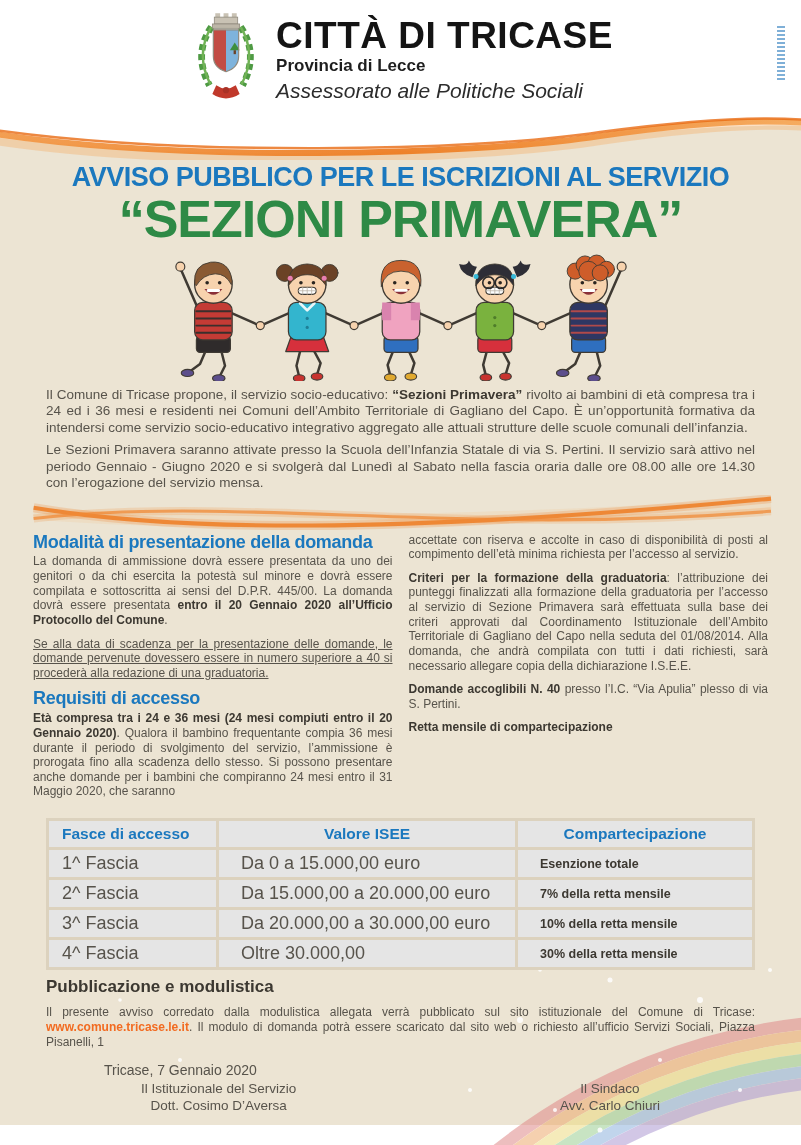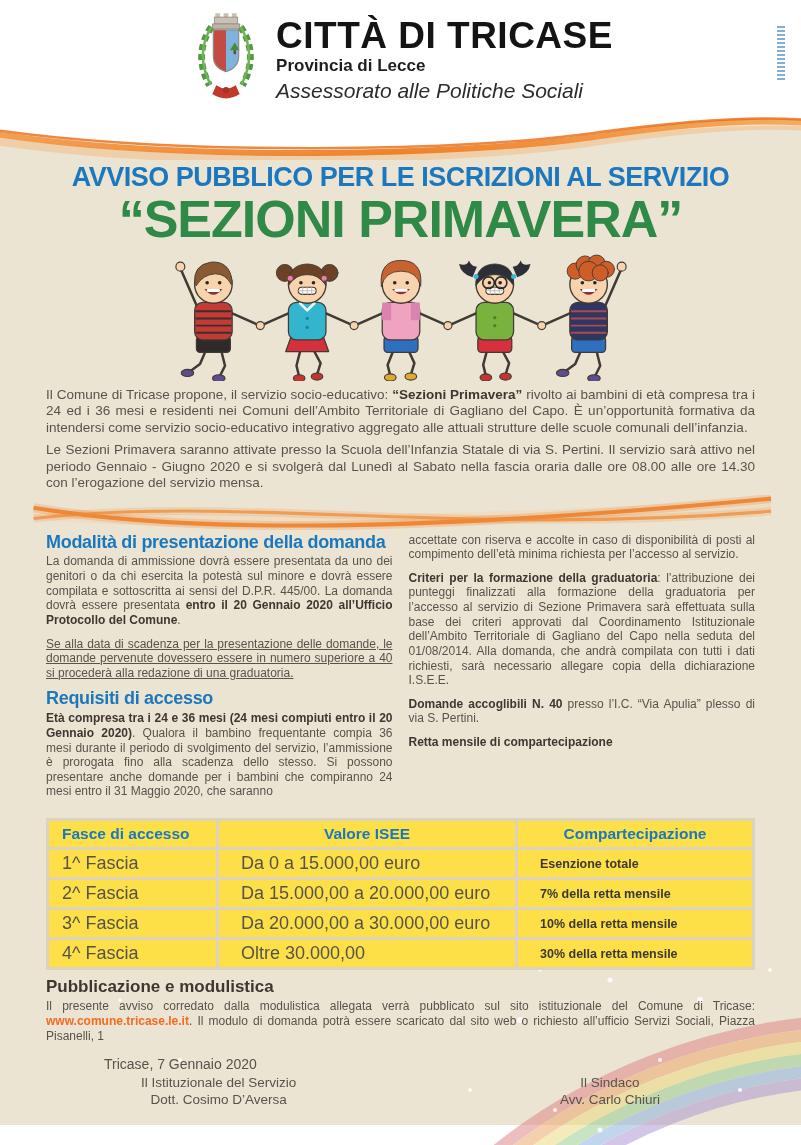--- a/index.html
+++ b/index.html
@@ -21,42 +21,42 @@
   
   .cream { background:#ECE4D3; height:965px; position:relative; }
   .title1 { text-align:center; color:#1B78BE; font-weight:bold; font-size:27px; letter-spacing:-0.5px; padding-top:3px; line-height:1.1; }
   .title2 { text-align:center; color:#2E8A46; font-weight:bold; font-size:52px; letter-spacing:-1px; line-height:1.0; }
   .kids { margin:2px auto 0; }
 
   .intro { margin:6px 46px 0; color:#57534B; font-size:13.5px; line-height:1.22; text-align:justify; }
   .intro .b { font-weight:bold; color:#3C3831; }
   .swoosh2 { margin-top:3px; }
 
-  .columns { display:flex; gap:16px; padding:0 46px; margin-top:0; }
+  .columns { display:flex; gap:16px; padding:0 33px; margin-top:0; }
   .col { flex:1; color:#57534B; font-size:12px; line-height:1.22; text-align:justify; }
   .col h3 { color:#1B78BE; font-size:18px; margin:0 0 3px; font-weight:bold; letter-spacing:-0.3px; line-height:1.05; }
   .col p { margin:0 0 9px; }
   .col .u { text-decoration:underline; }
   .col .b { font-weight:bold; color:#3C3831; }
   .subhead { font-weight:bold; color:#3C3831; }
 
   
   .isee-table { margin:10px 46px 0; width:709px; border-collapse:separate; border-spacing:3px; background:#DCD2BE; position:relative; z-index:2; }
-  .isee-table th, .isee-table td { background:#fde047; }
+  .isee-table th, .isee-table td { background:#e5e5e5; }
   .isee-table th { color:#1B78BE; font-size:15.5px; font-weight:bold; padding:4px 8px; text-align:center; }
   .isee-table th.c1 { text-align:left; padding-left:13px; }
   .isee-table td { font-size:18px; color:#57534B; padding:3px 8px; }
   .isee-table td.c1 { padding-left:13px; width:167px; }
   .isee-table td.c2 { padding-left:22px; width:296px; }
   .isee-table td.c3 { font-weight:bold; color:#3C3831; font-size:12.5px; padding-left:22px; }
 
   
   .footer { padding:0 46px; margin-top:7px; position:relative; z-index:2; }
   .footer-heading { font-weight:bold; color:#3C3831; font-size:17px; }
-  .footer-p { color:#57534B; font-size:12px; line-height:1.25; text-align:justify; margin-top:2px; }
+  .footer-p { color:#57534B; font-size:12px; line-height:1.25; text-align:justify; margin-top:8px; }
   .link { color:#F26B21; font-weight:bold; }
   .date-line { margin:9px 0 0 58px; color:#57534B; font-size:14px; }
   .sigs { display:flex; justify-content:space-between; padding:3px 95px 0 95px; }
   .sig { text-align:center; color:#57534B; font-size:13.5px; line-height:1.25; }
 
   .rainbow { position:absolute; left:0; bottom:0; width:801px; height:205px; z-index:1; pointer-events:none; }
 </style>
 </head>
 <body>
 

